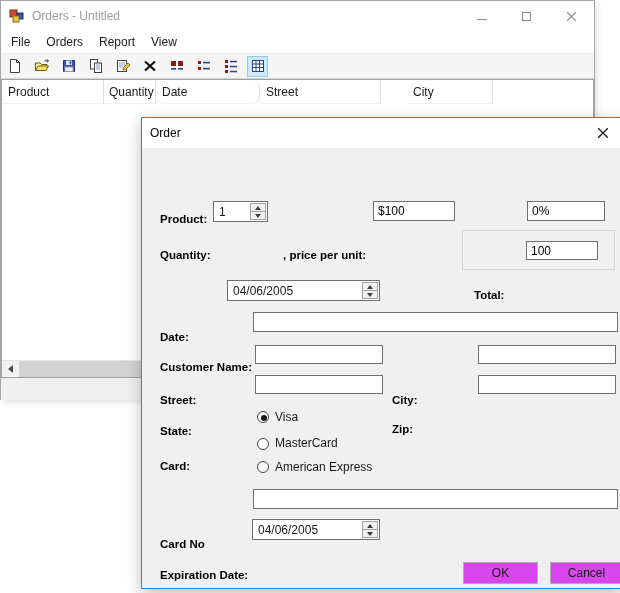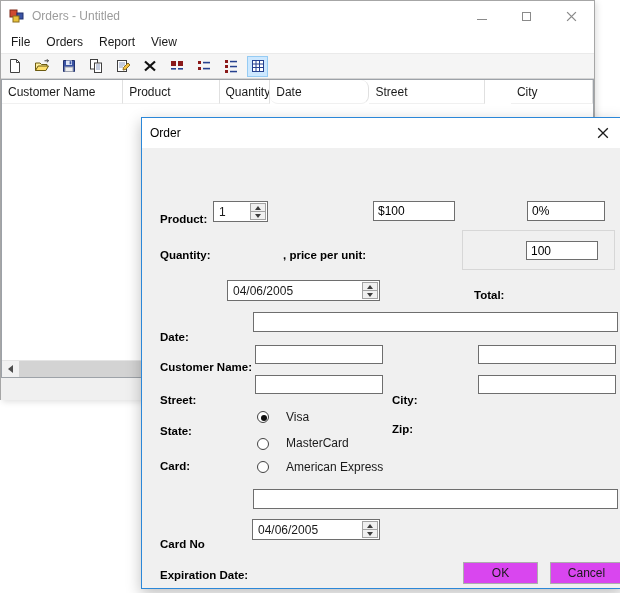--- a/index.html
+++ b/index.html
@@ -69,21 +69,21 @@
   .spin-half { flex:1; display:flex; align-items:center; justify-content:center; }
   .spin-half.up { border-bottom:1px solid #a2a2a2; }
   .tri-up { width:0; height:0; border-left:3px solid transparent; border-right:3px solid transparent;
             border-bottom:4px solid #3d3d3d; }
   .tri-down { width:0; height:0; border-left:3px solid transparent; border-right:3px solid transparent;
               border-top:4px solid #3d3d3d; }
 
   .total-panel { position:absolute; left:320px; top:112px; width:153px; height:40px;
                  border:1px solid #d7d7d7; background:#f0f0f0; }
 
-  .radio-row { position:absolute; left:115px; display:flex; align-items:center; gap:17px;
+  .radio-row { position:absolute; left:115px; display:flex; align-items:center; gap:6px;
                font-size:12px; height:14px; }
   .radio-circle { width:12px; height:12px; border:1px solid #424242; border-radius:50%;
                   background:#fff; position:relative; flex:0 0 auto; }
   .radio-row[data-checked="true"] .radio-circle::after { content:""; position:absolute; left:3px; top:3px;
                   width:6px; height:6px; border-radius:50%; background:#101010; }
 
   .btn { position:absolute; height:22px; background:#d946ef; border:1px solid #adadad;
          font-size:12px; color:#1a1a1a; display:flex; align-items:center; justify-content:center;
          font-family:"Liberation Sans", sans-serif; }
 </style>
@@ -193,21 +193,20 @@
     <div class="tool" data-selected="true">
       <svg width="16" height="16" viewBox="0 0 16 16">
         <rect x="2.5" y="2.5" width="11" height="11" fill="#fff" stroke="#26418f"></rect>
         <path d="M6 2.5 v11 M9.5 2.5 v11 M2.5 6 h11 M2.5 9.5 h11" stroke="#26418f"></path>
       </svg>
     </div>
   </div>
 
   <div class="listview">
     <div class="header-row">
-      <div class="hcell c0">Customer Name</div>
       <div class="hcell c1">Product</div>
       <div class="hcell c2">Quantity</div>
       <div class="hcell c3">Date</div>
       <div class="hcell c4">Street</div>
       <div class="hcell c5">City</div>
     </div>
     <div class="list-body"></div>
     <div class="hscroll">
       <div class="scroll-btn">
         <span class="tri-left"></span>

